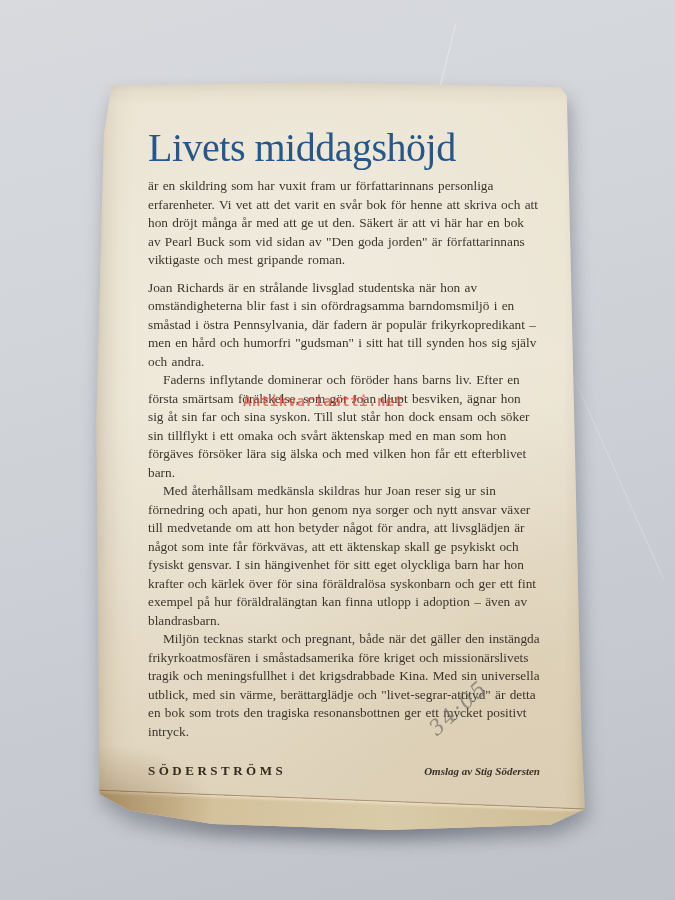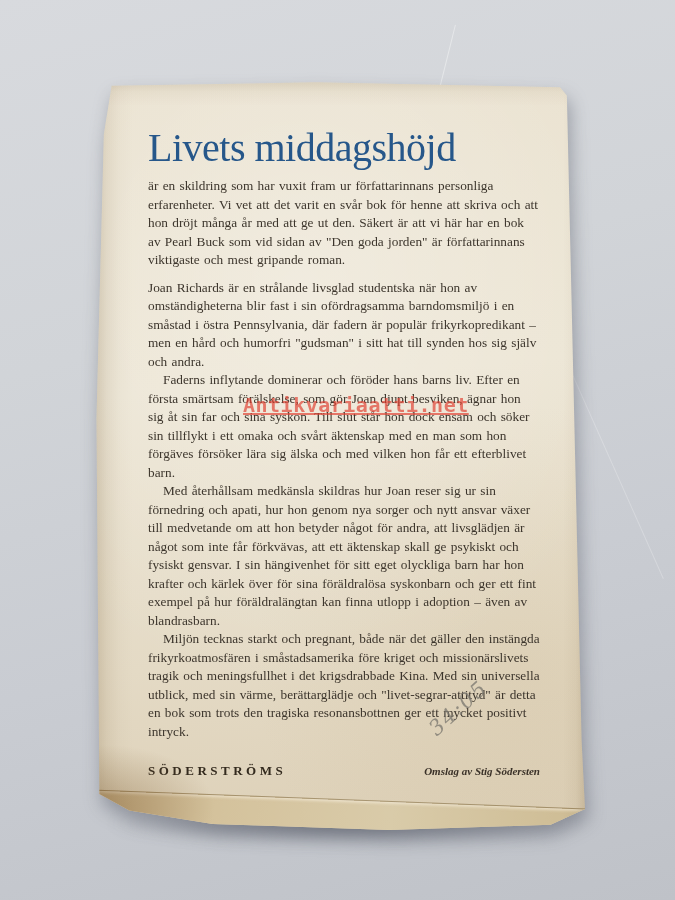--- a/index.html
+++ b/index.html
@@ -75,23 +75,22 @@
   .pencil{
     position:absolute;left:328px;top:614px;z-index:3;
     transform:rotate(-42deg);
     font-family:"DejaVu Serif", serif;font-style:italic;
     font-size:21px;letter-spacing:2px;
     color:rgba(126,122,114,.8);
   }
   .watermark{
     position:absolute;left:243px;top:393px;z-index:10;
     font-family:"DejaVu Sans Mono", monospace;font-weight:700;
-    font-size:20px;letter-spacing:0.5px;
+    font-size:14px;letter-spacing:0.5px;
     color:rgba(224,63,48,.68);
-    text-decoration:underline;
   }
 </style>
 </head>
 <body>
 
 <div class="photo">
   <div class="scratch s1"></div>
   <div class="scratch s2"></div>
   <div class="ground-shadow"></div>
 

